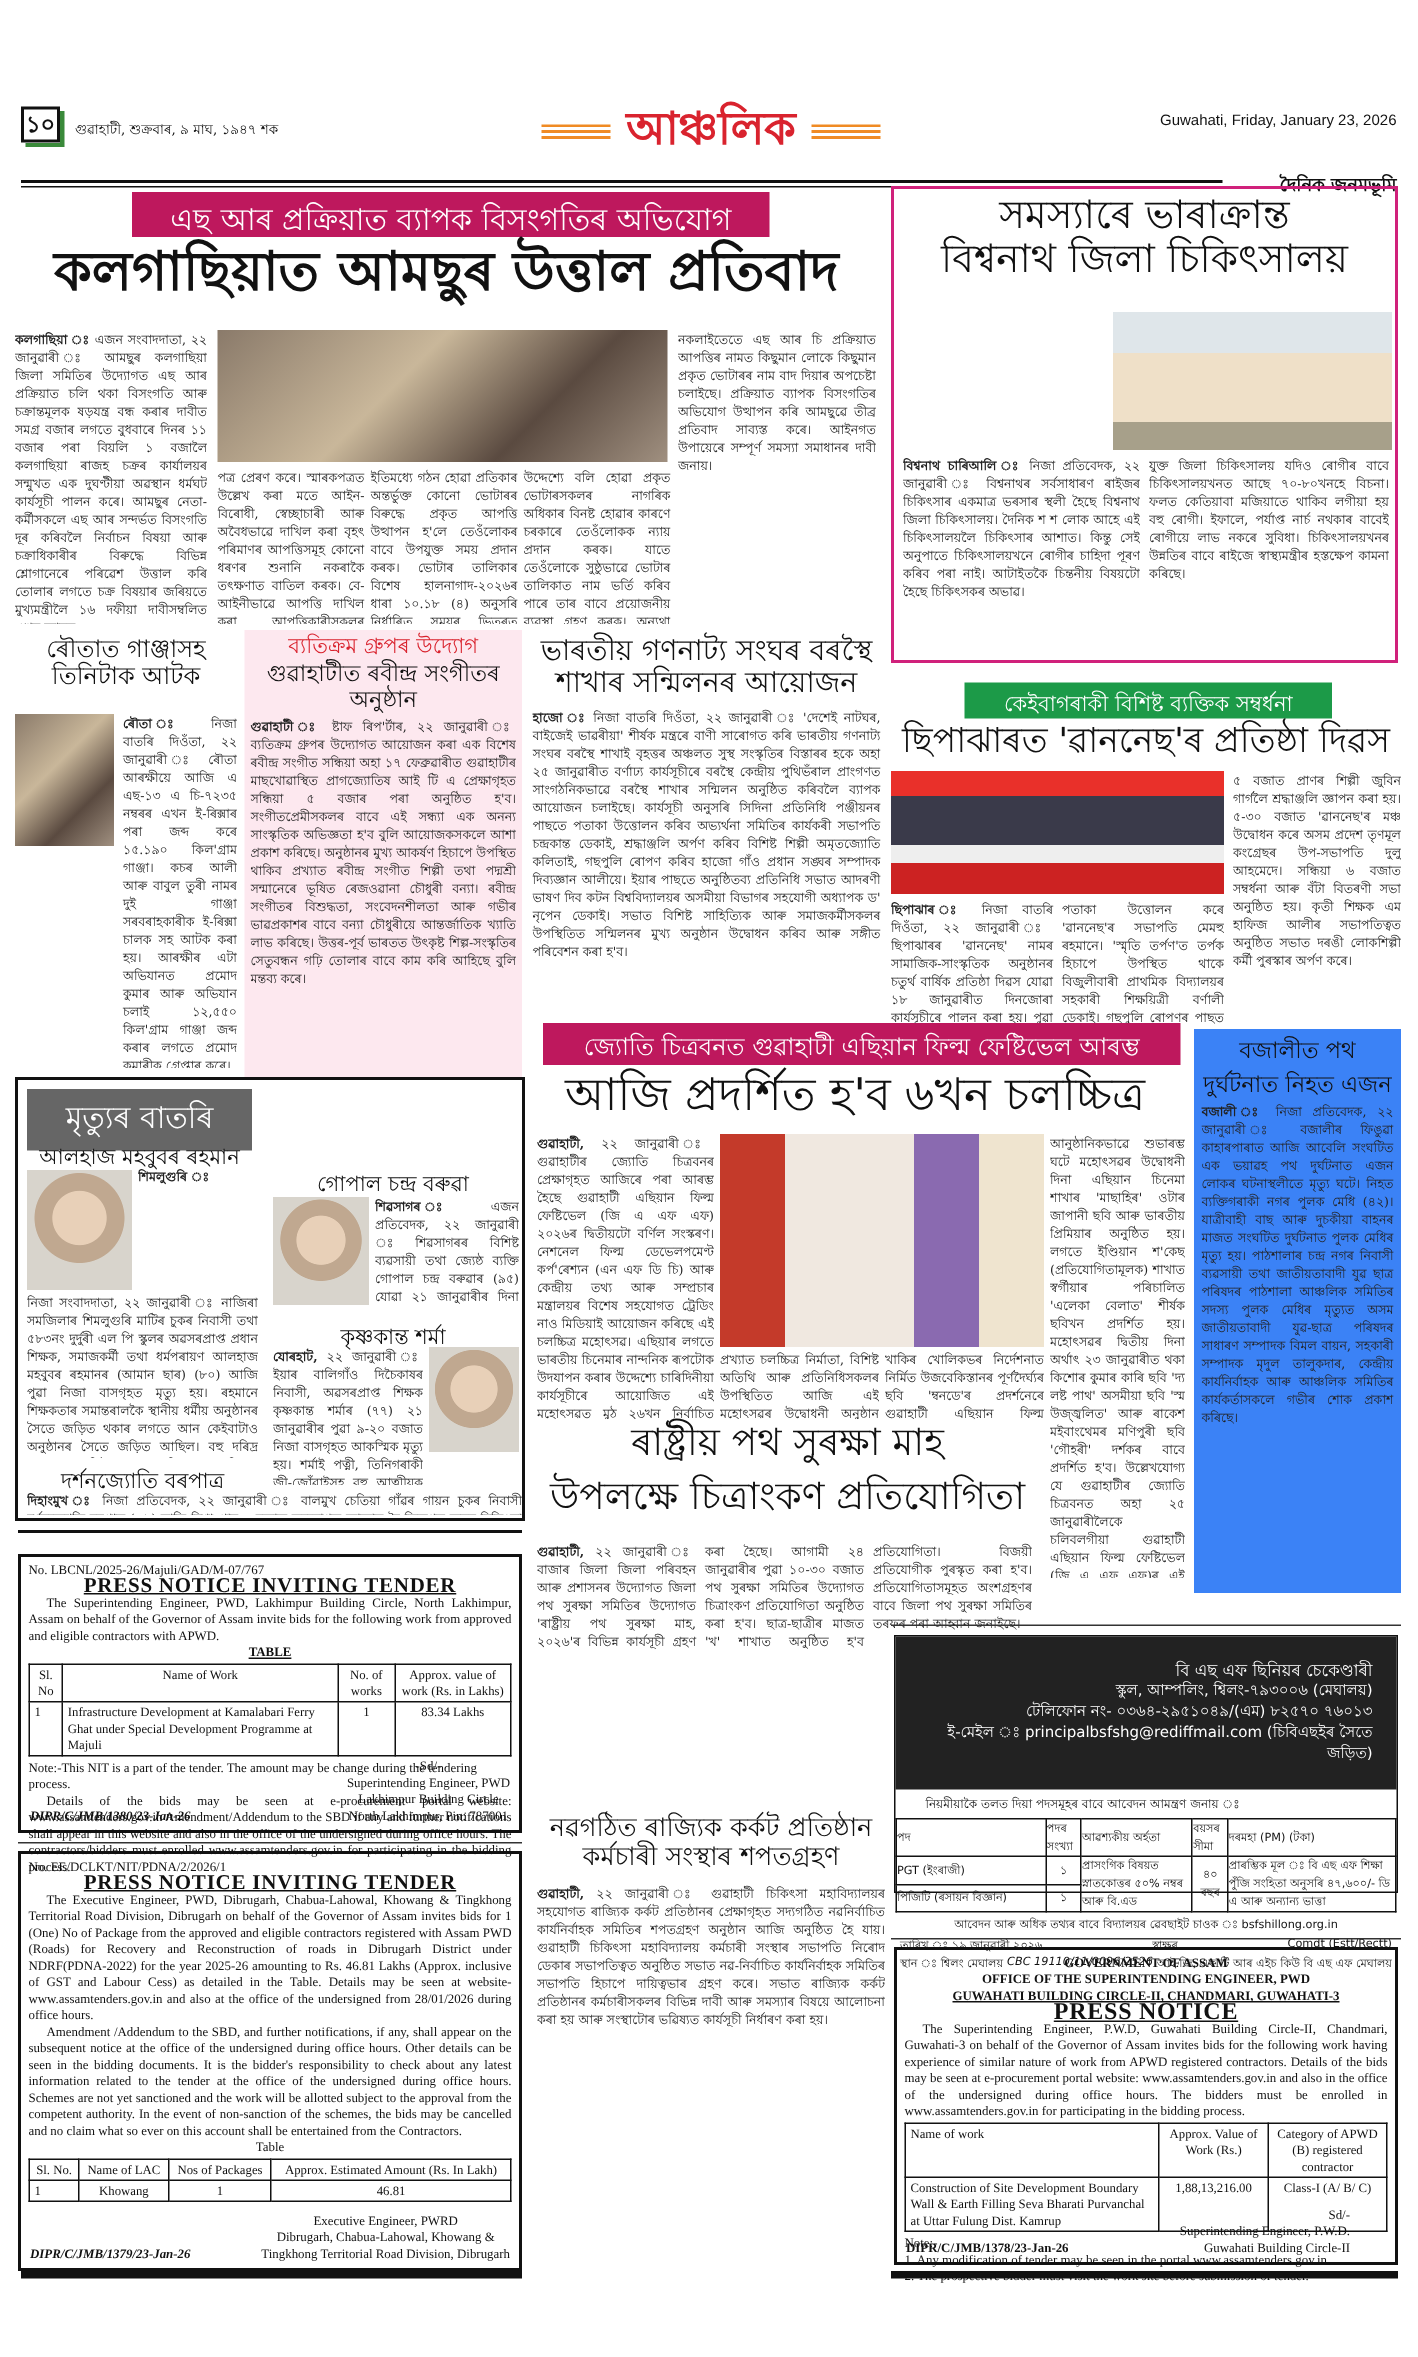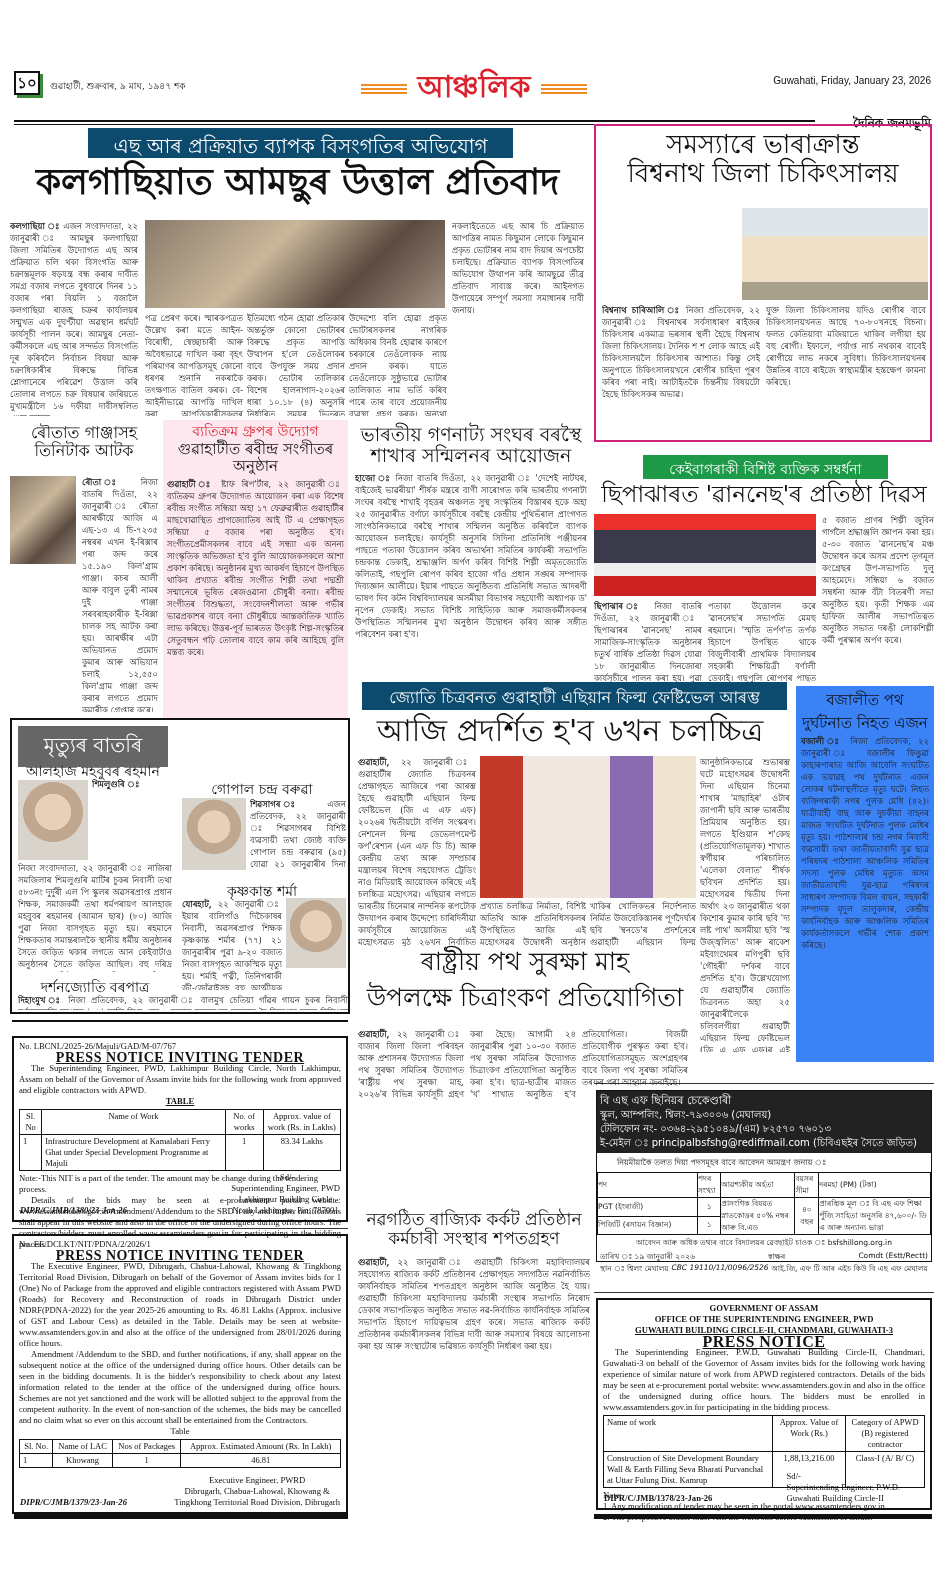--- a/index.html
+++ b/index.html
@@ -6,41 +6,41 @@
   body{width:945px;height:1571px;background:#fff;font-family:"DejaVu Serif",serif;color:#111;position:relative;overflow:hidden}
   .abs{position:absolute}
   .mast{top:71px;left:14px;right:14px;height:36px}
   .pgno{left:0;top:0;width:26px;height:24px;border:2px solid #111;font-weight:bold;font-size:15px;text-align:center;line-height:20px;box-shadow:3px 3px 0 #3a8a3a}
   .date-as{left:36px;top:8px;font-size:9px}
   .logo{left:340px;top:0;width:240px;text-align:center;font-size:30px;font-weight:bold;color:#d9232e;line-height:32px}
   .logo .bar{display:inline-block;width:46px;height:10px;vertical-align:middle;background:repeating-linear-gradient(#f08b24 0 2px,#fff 2px 4px)}
   .date-en{right:0;top:4px;font-size:10px;font-family:"Liberation Sans",sans-serif}
   .rule{left:14px;right:130px;top:120px;height:5px;border-top:2px solid #111;border-bottom:1px solid #111}
   .paper{right:14px;top:114px;font-size:12px;font-weight:bold}
-  .kicker{background:#0c4a6e;color:#fff;text-align:center;font-size:20px;padding:3px 6px;font-family:"DejaVu Sans",sans-serif}
+  .kicker{background:#be185d;color:#fff;text-align:center;font-size:20px;padding:3px 6px;font-family:"DejaVu Sans",sans-serif}
   .kicker.green{background:#1c9a48}
   .head{font-family:"DejaVu Sans",sans-serif;text-align:center;color:#111;line-height:1.1}
   .body{font-size:8.4px;line-height:12px;text-align:justify;color:#222;overflow:hidden}
   .img{background:linear-gradient(135deg,#8a7a6a,#c9b79a 40%,#5a4a40 70%,#a09080)}
   .img.bldg{background:linear-gradient(#dfe6ea 0 30%,#efe0c8 30% 80%,#a7a08a 80%)}
   .img.fest{background:linear-gradient(90deg,#c43a2a 0 20%,#f0e8e0 20% 60%,#8a6ab0 60% 80%,#efe4cf 80%)}
   .img.stage{background:linear-gradient(#e9302a 0 20%,#3a3a4a 20% 60%,#eee 60% 75%,#c22 75%)}
   .img.face{background:radial-gradient(circle at 50% 40%,#e8d0b8 0 30%,#c0a890 31% 50%,#d8d4cc 51%)}
   .pinkbox{border:2px solid #d0217b}
   .pinkbg{background:#fde8ef}
   .bluebg{background:#3b82f6}
   .obit{border:2px solid #111}
   .obit-title{background:#666;color:#fff;text-align:center;font-size:20px;font-family:"DejaVu Sans",sans-serif;padding:4px}
   .name{font-family:"DejaVu Sans",sans-serif;text-align:center;font-size:14px}
   .tender{border:2px solid #111;font-family:"Liberation Serif",serif;font-size:8.6px;line-height:11px;padding:3px 5px;color:#111}
   .tender h4{text-align:center;font-size:14px;text-decoration:underline;letter-spacing:.5px}
   .tender table{width:100%;border-collapse:collapse;margin:2px 0;font-size:8.5px}
   .tender td,.tender th{border:1px solid #111;padding:1px 3px;font-weight:normal;vertical-align:top}
   .ctr{text-align:center}
-  .ad-dark{background:#222;color:#fff;text-align:left;font-size:10px;line-height:14px;padding:3px}
+  .ad-dark{background:#222;color:#fff;text-align:right;font-size:10px;line-height:14px;padding:16px}
   .thick{height:5px;background:#111}
   .thinrule{height:1px;background:#333}
 </style>
 </head>
 <body>
 
 <div class="abs mast">
   <div class="abs pgno">১০</div>
   <div class="abs date-as">গুৱাহাটী, শুক্ৰবাৰ, ৯ মাঘ, ১৯৪৭ শক</div>
   <div class="abs logo"><span class="bar"></span> <span>আঞ্চলিক</span> <span class="bar"></span></div>
@@ -248,20 +248,20 @@
     <tr>
           <td>Construction of Site Development Boundary Wall &amp; Earth Filling Seva Bharati Purvanchal at Uttar Fulung Dist. Kamrup</td>
           <td class="ctr">1,88,13,216.00</td>
           <td class="ctr">Class-I (A/ B/ C)</td>
         </tr>
   </tbody>
     </table>
   <div style="font-weight:normal">Note:-</div>
   <div>1. Any modification of tender may be seen in the portal www.assamtenders.gov.in.</div>
   <div>2. The prospective bidder must visit the work site before submission of tender.</div>
-  <div style="position:absolute;right:30px;bottom:4px;text-align:left">
+  <div style="position:absolute;right:30px;bottom:4px;text-align:right">
     <div>Sd/-</div>
     <div>Superintending Engineer, P.W.D.</div>
     <div>Guwahati Building Circle-II</div>
   </div>
   <div style="position:absolute;left:6px;bottom:4px;font-weight:bold">DIPR/C/JMB/1378/23-Jan-26</div>
 </div>
 <div class="abs thick" style="left:594px;top:1514px;width:338px"></div>
 
 </body></html>

